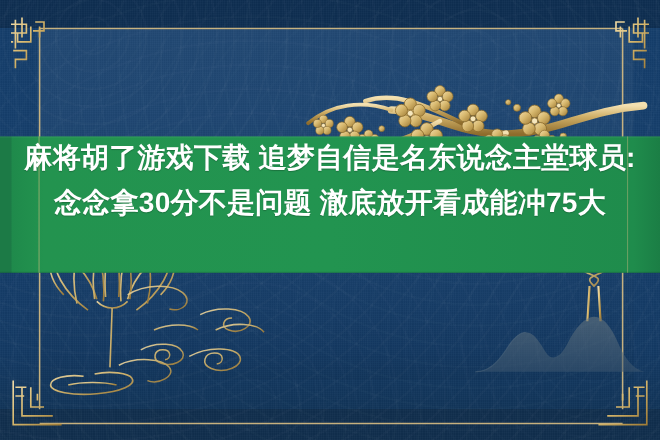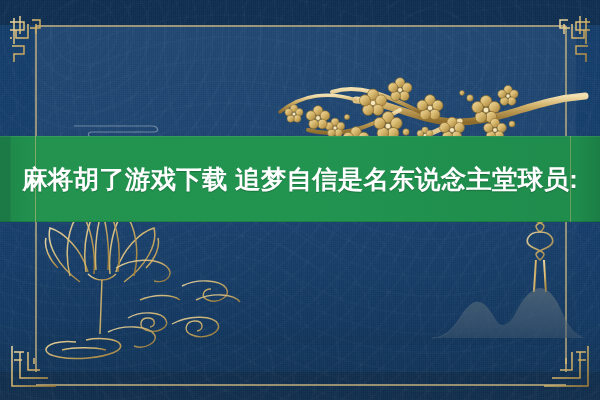--- a/index.html
+++ b/index.html
@@ -64,33 +64,32 @@
     inset: 0;
     width: 600px;
     height: 400px;
     pointer-events: none;
   }
 
   
   .band {
     position: absolute;
     left: 0;
-    top: 136px;
+    top: 124px;
     width: 600px;
-    height: 86px;
+    height: 124px;
     background: linear-gradient(90deg,
         #1c7a46 0px, #1c7a46 10px,
         #1f8a4b 11px, #23934f 40px,
         #229450 50%,
         #1f8c4c 96%, #1b7e45 100%);
     box-shadow: inset 0 1px 0 rgba(255,255,255,.08),
                 inset 0 -1px 0 rgba(0,0,0,.12);
     display: flex;
     flex-direction: column;
-    justify-content: center;
     align-items: center;
   }
   .band::before {
     
     content: "";
     position: absolute;
     left: 35px; top: 0; bottom: 0;
     width: 1px;
     background: rgba(214,188,130,.55);
   }
@@ -376,16 +375,17 @@
         <path d="M74 126 L152 126 C158 126 160 132 154 132 L92 132 C86 132 88 138 94 138 L150 138"></path>
         <path d="M96 140 L148 140 C154 140 154 146 148 146 L104 146"></path>
       </g>
 
     </g>
   </svg>
 
   <div class="band">
     <div class="headline">
       <span class="line1">麻将胡了游戏下载 追梦自信是名东说念主堂球员:</span>
+      <span class="line2">念念拿30分不是问题 澈底放开看成能冲75大</span>
     </div>
   </div>
 
 </div>
 
 </body></html>

